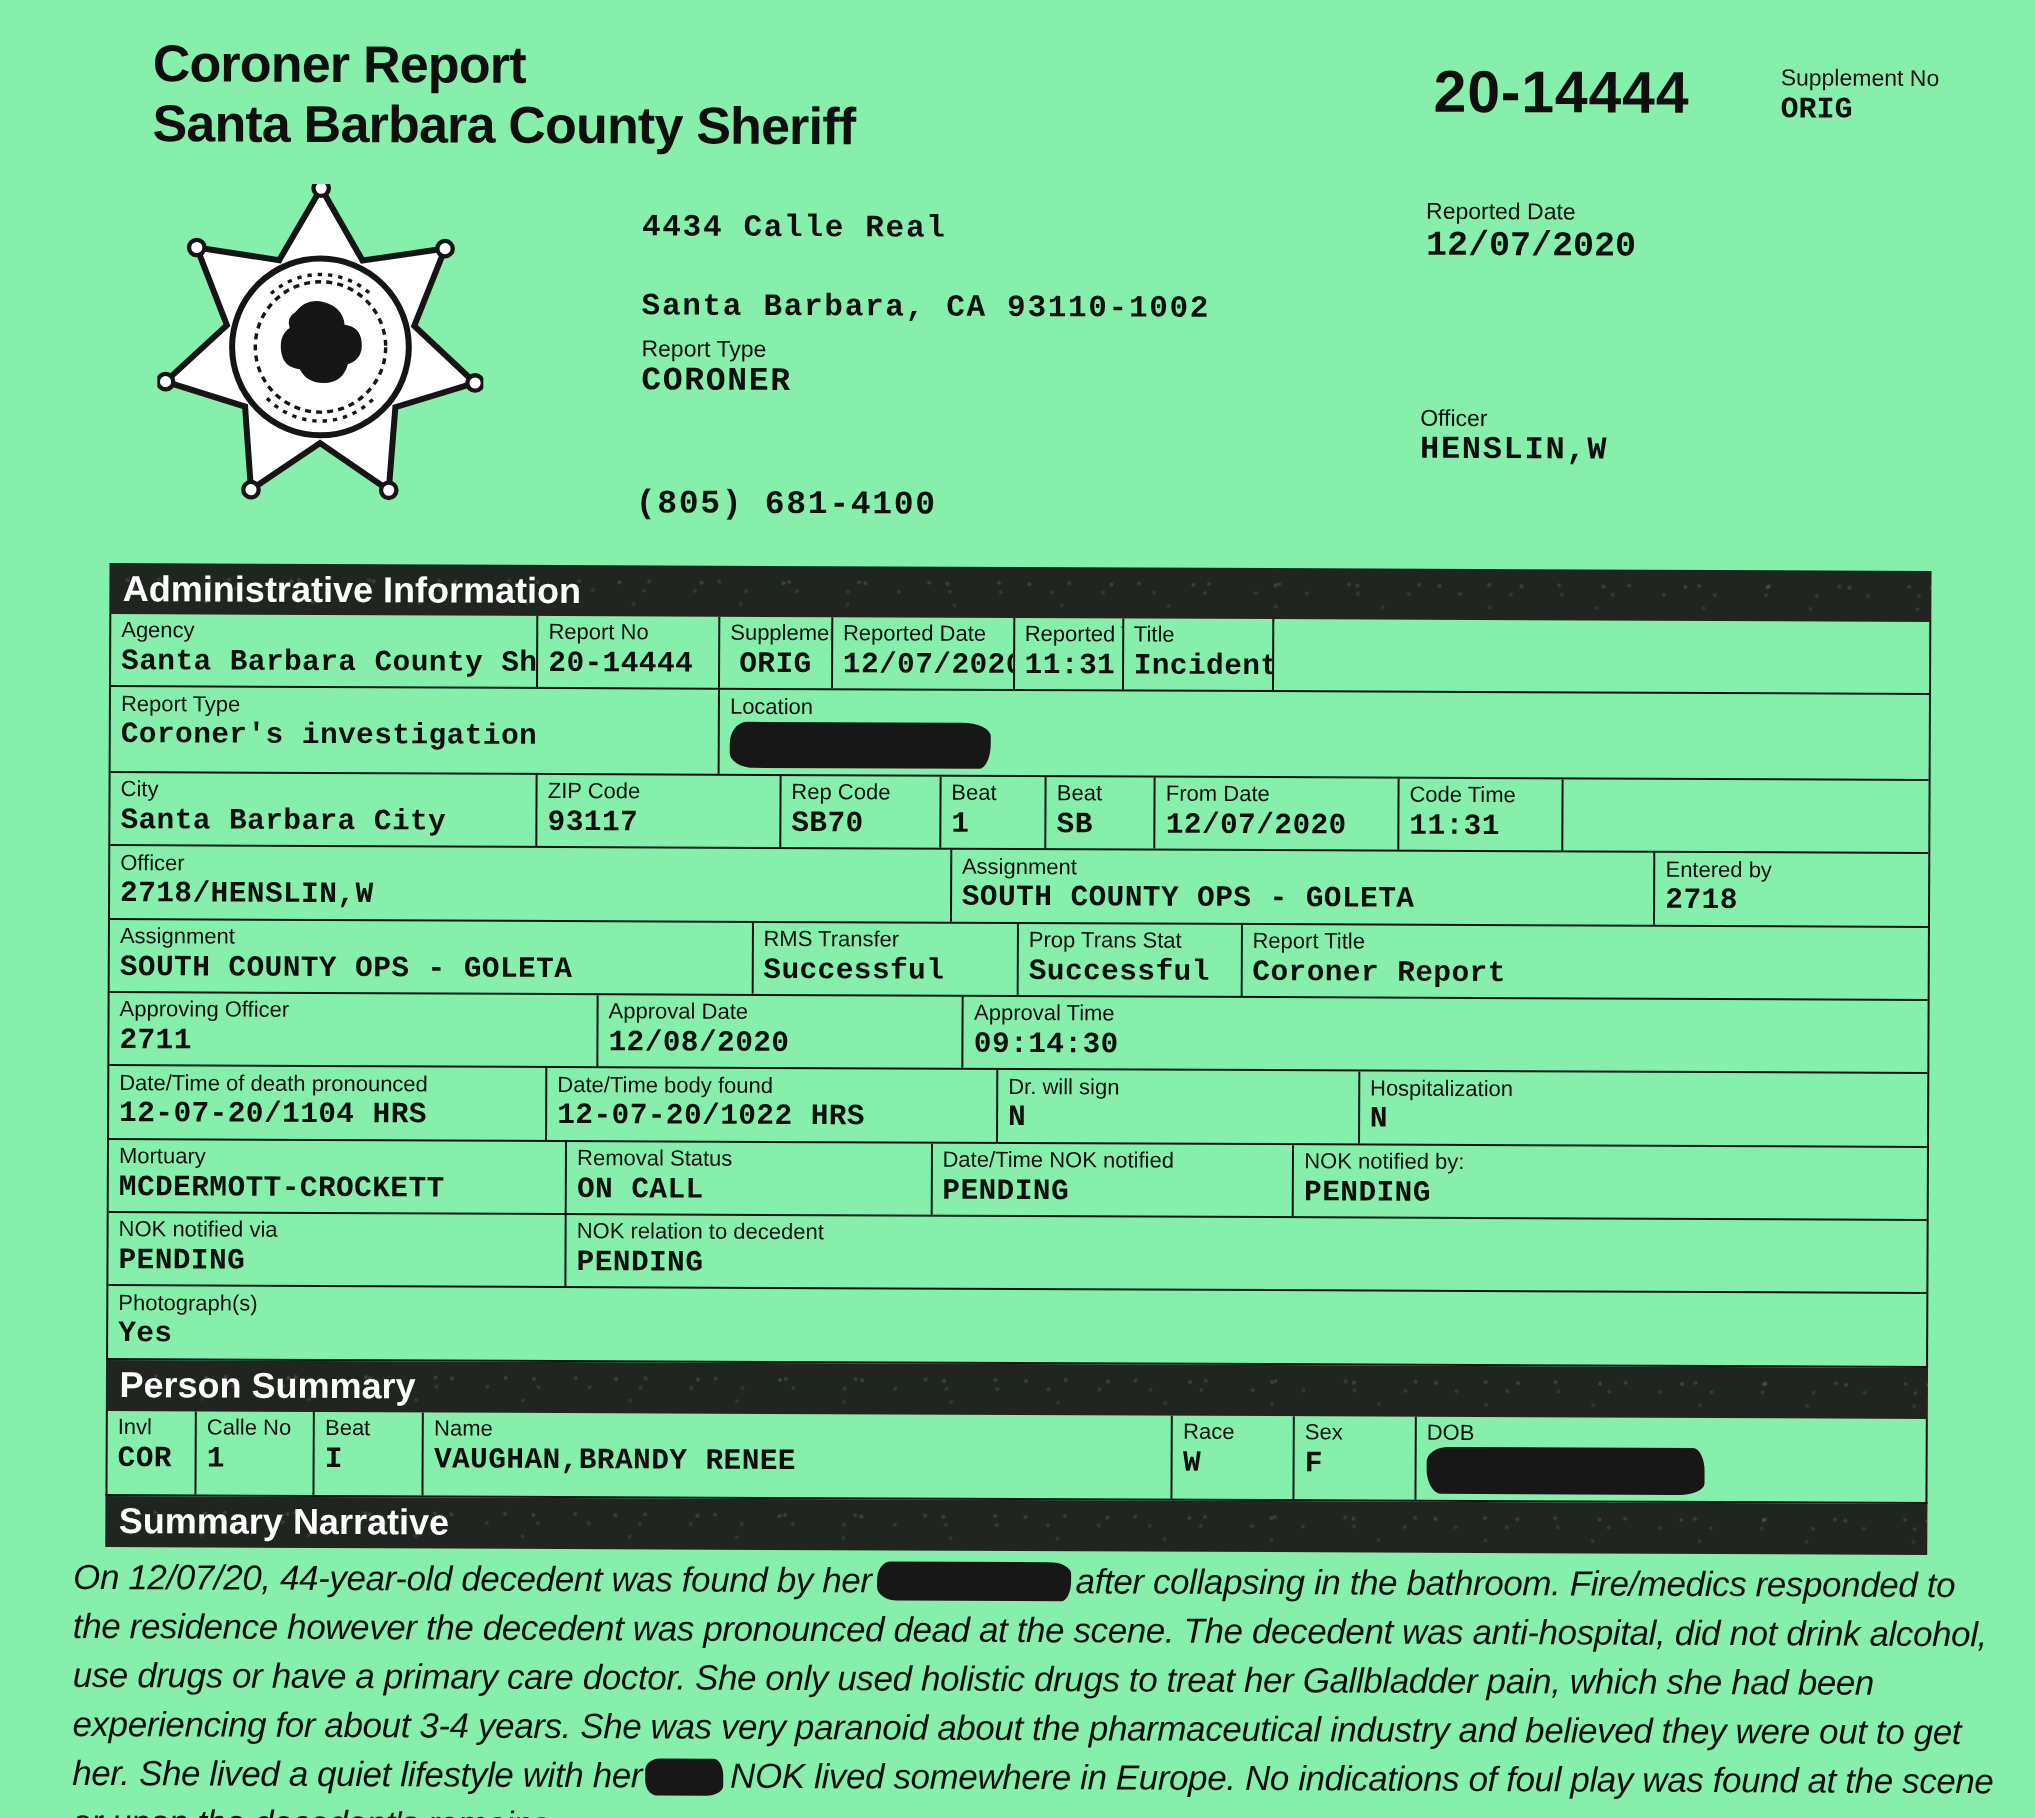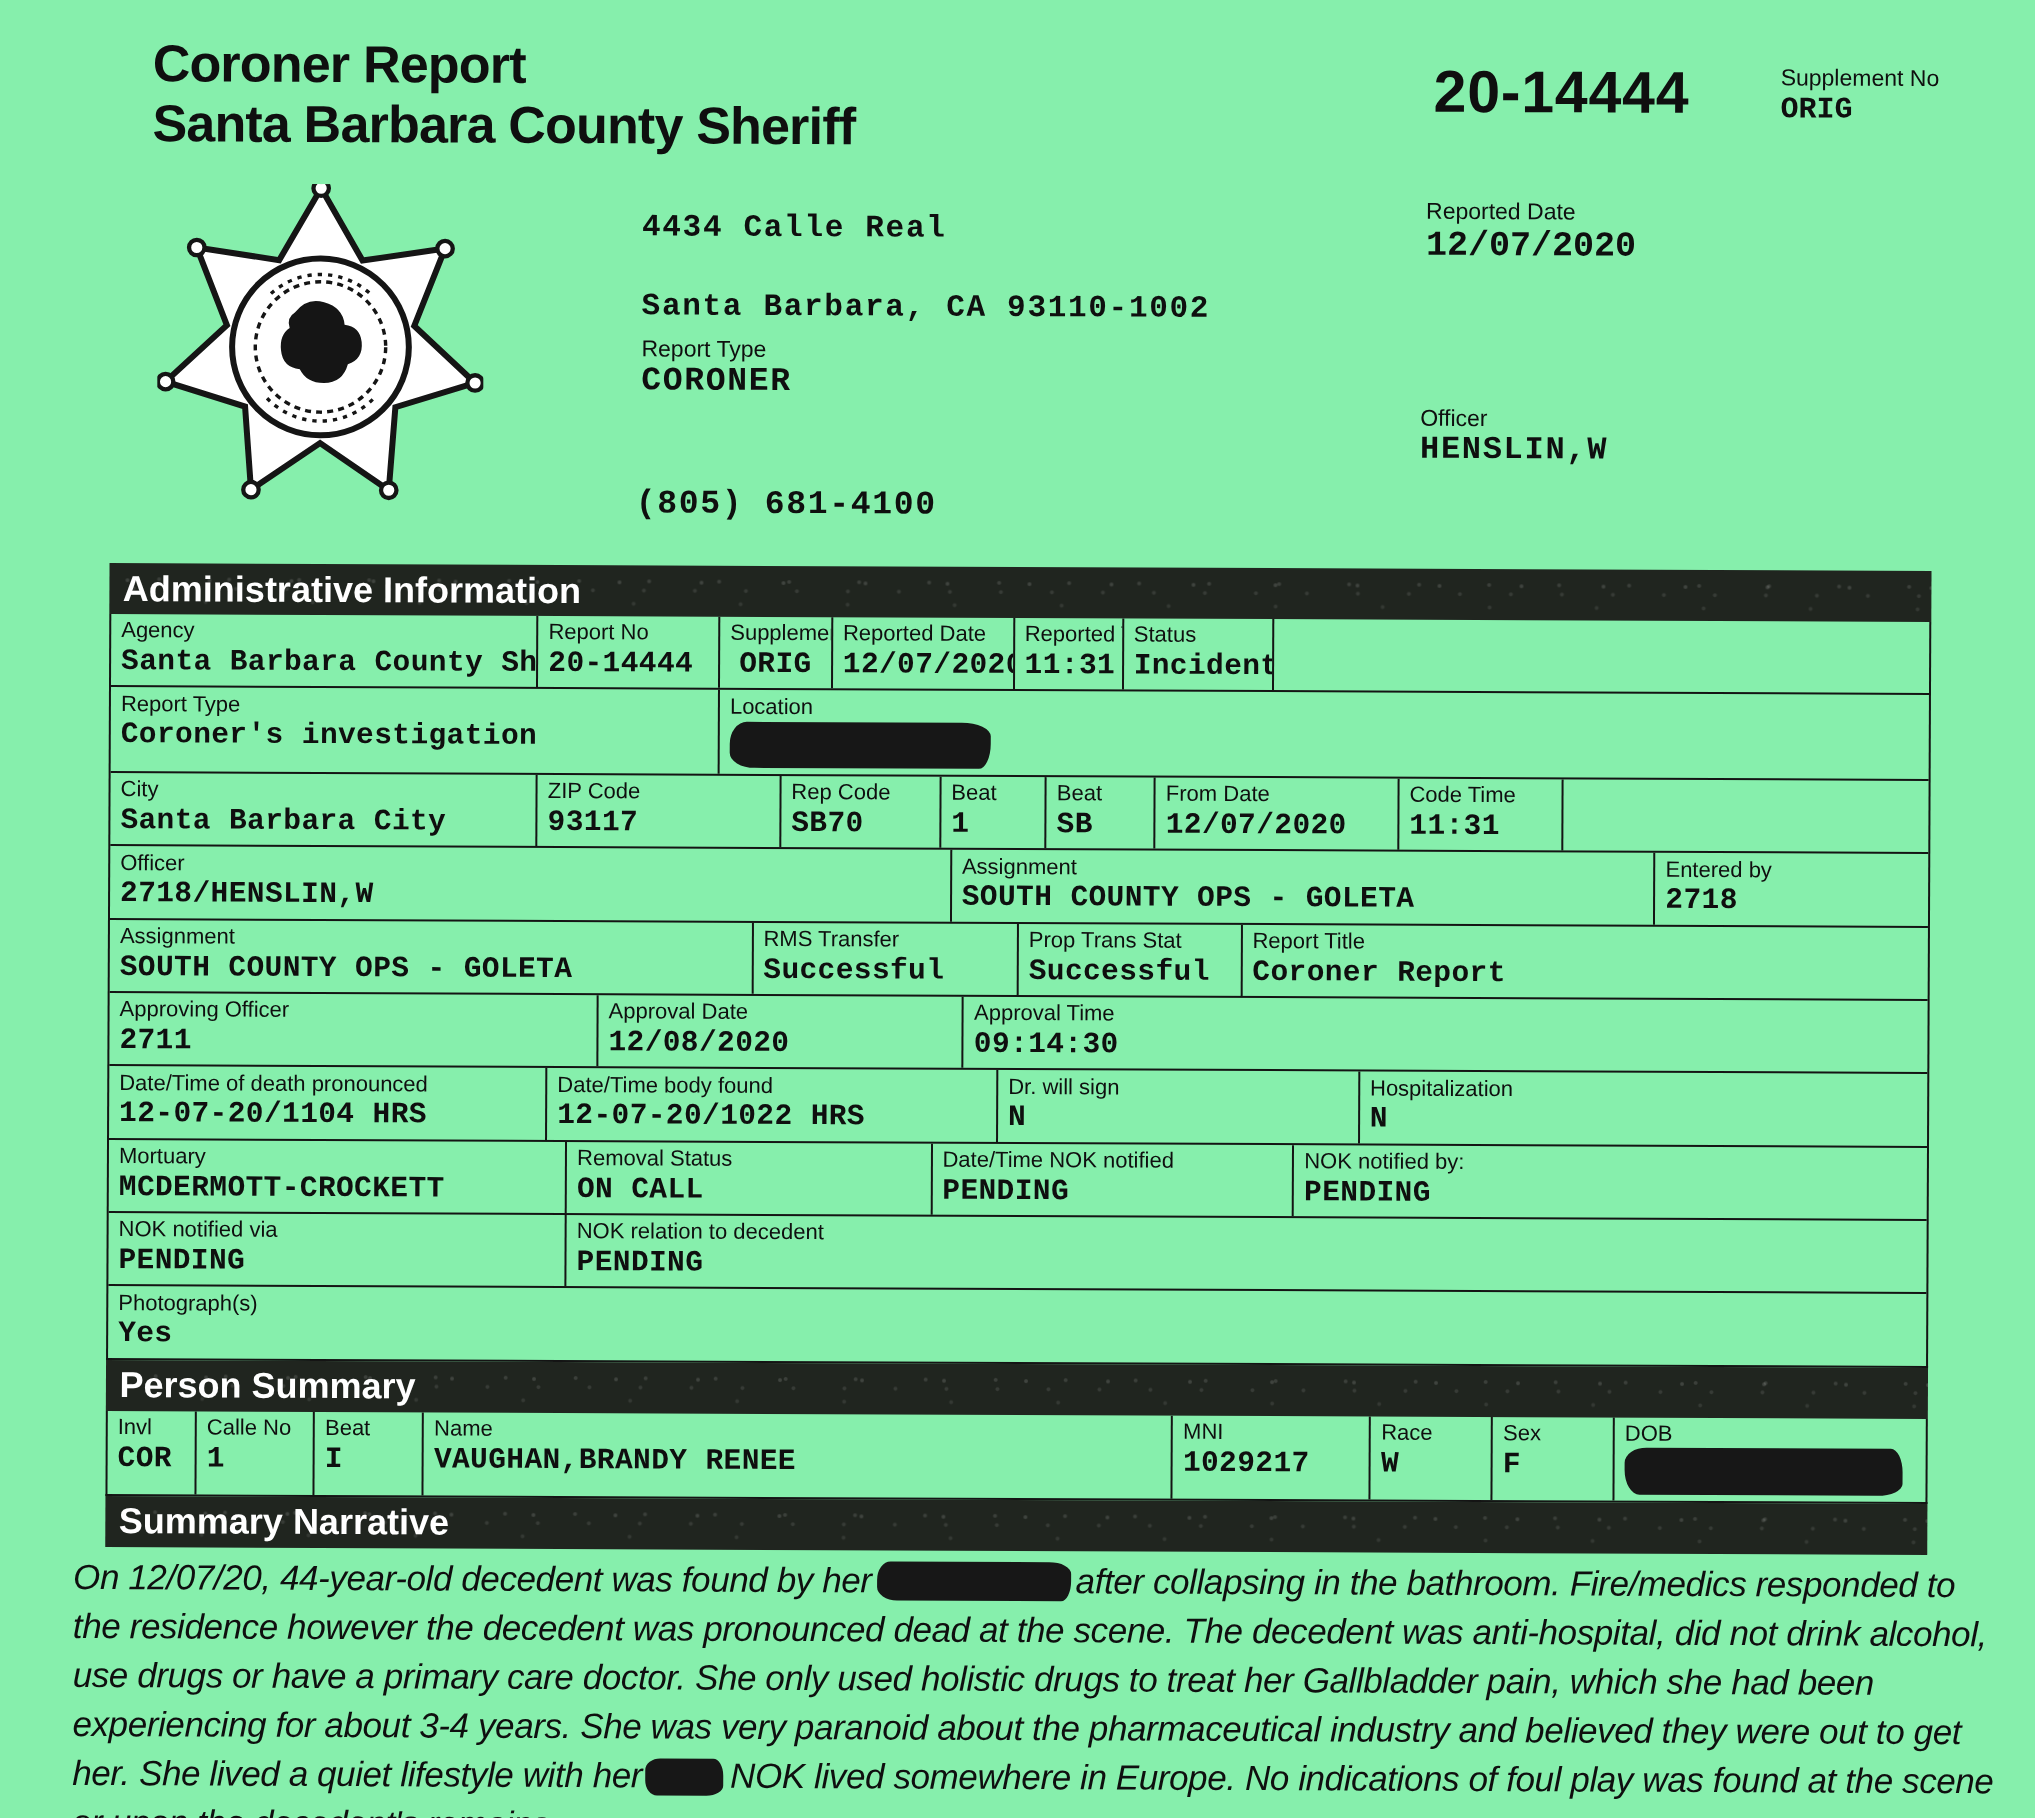--- a/index.html
+++ b/index.html
@@ -140,21 +140,21 @@
         </div>
         <div class="cell" style="width:10%">
           <span class="lbl">Reported Date</span>
           <span class="val">12/07/2020</span>
         </div>
         <div class="cell" style="width:6%">
           <span class="lbl">Reported Time</span>
           <span class="val">11:31</span>
         </div>
         <div class="cell" style="width:8.3%">
-          <span class="lbl">Status</span>
+          <span class="lbl">Title</span>
           <span class="val">Incident</span>
         </div>
         <div class="cell fill" style="flex:1"></div>
       </div>
 
       <div class="row">
         <div class="cell" style="width:33.5%">
           <span class="lbl">Report Type</span>
           <span class="val">Coroner's investigation</span>
         </div>
@@ -319,24 +319,20 @@
           <span class="val">1</span>
         </div>
         <div class="cell" style="width:6%">
           <span class="lbl">Beat</span>
           <span class="val">I</span>
         </div>
         <div class="cell" style="width:41.2%">
           <span class="lbl">Name</span>
           <span class="val">VAUGHAN,BRANDY RENEE</span>
         </div>
-        <div class="cell" style="width:10.9%">
-          <span class="lbl">MNI</span>
-          <span class="val">1029217</span>
-        </div>
         <div class="cell" style="width:6.7%">
           <span class="lbl">Race</span>
           <span class="val">W</span>
         </div>
         <div class="cell" style="width:6.7%">
           <span class="lbl">Sex</span>
           <span class="val">F</span>
         </div>
         <div class="cell last" style="flex:1">
           <span class="lbl">DOB</span>

